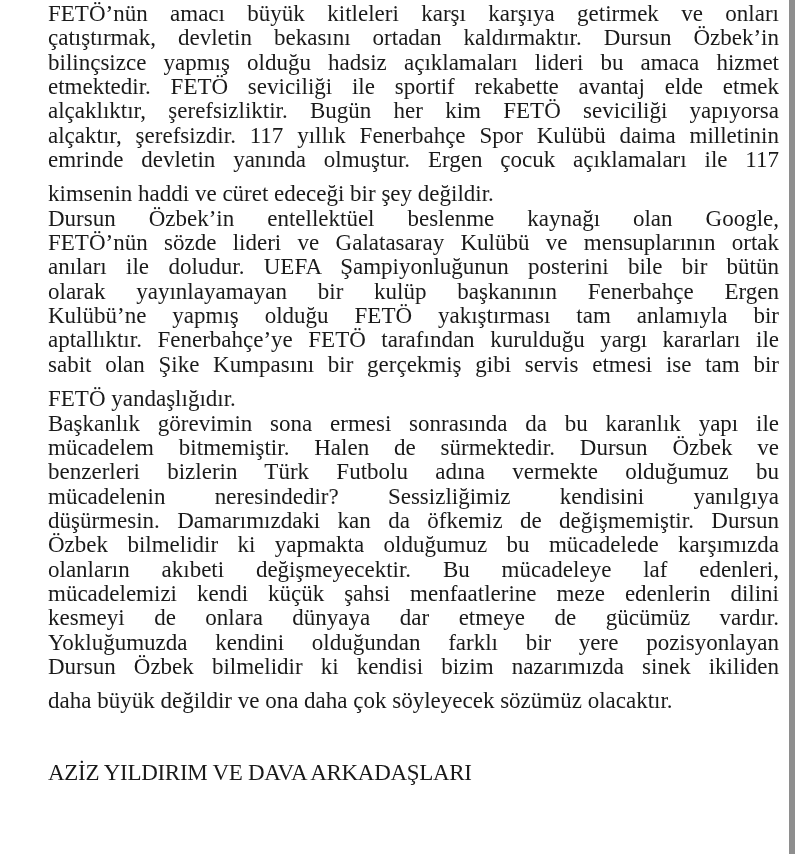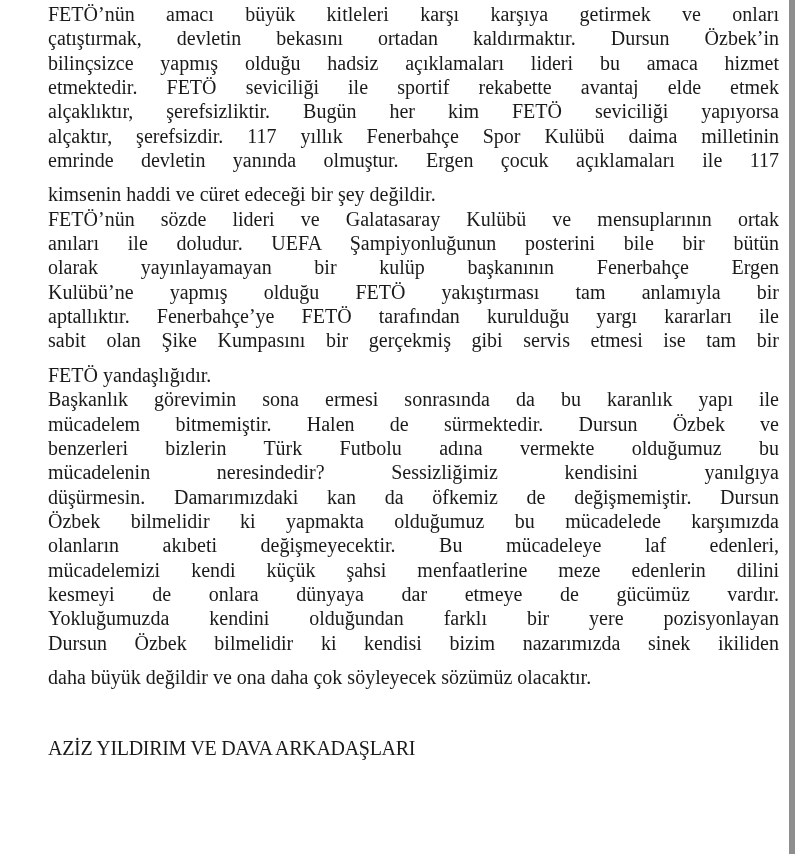--- a/index.html
+++ b/index.html
@@ -12,21 +12,21 @@
     height: 854px;
     overflow: hidden;
     position: relative;
   }
   .page {
     position: absolute;
     left: 48px;
     top: 2px;
     width: 731px;
     font-family: "Liberation Serif", "DejaVu Serif", serif;
-    font-size: 20px;
+    font-size: 23px;
     line-height: 24.35px;
     color: #1a1a1a;
   }
   .line {
     display: block;
     white-space: nowrap;
     text-align: justify;
     text-align-last: justify;
     height: 24.35px;
     overflow: visible;
@@ -59,20 +59,21 @@
     <span class="line">FETÖ’nün amacı büyük kitleleri karşı karşıya getirmek ve onları</span>
     <span class="line">çatıştırmak, devletin bekasını ortadan kaldırmaktır. Dursun Özbek’in</span>
     <span class="line">bilinçsizce yapmış olduğu hadsiz açıklamaları lideri bu amaca hizmet</span>
     <span class="line">etmektedir. FETÖ seviciliği ile sportif rekabette avantaj elde etmek</span>
     <span class="line">alçaklıktır, şerefsizliktir. Bugün her kim FETÖ seviciliği yapıyorsa</span>
     <span class="line">alçaktır, şerefsizdir. 117 yıllık Fenerbahçe Spor Kulübü daima milletinin</span>
     <span class="line">emrinde devletin yanında olmuştur. Ergen çocuk açıklamaları ile 117</span>
     <span class="line last">kimsenin haddi ve cüret edeceği bir şey değildir.</span>
   </div>
   <div>
+    <span class="line">Dursun Özbek’in entellektüel beslenme kaynağı olan Google,</span>
     <span class="line">FETÖ’nün sözde lideri ve Galatasaray Kulübü ve mensuplarının ortak</span>
     <span class="line">anıları ile doludur. UEFA Şampiyonluğunun posterini bile bir bütün</span>
     <span class="line">olarak yayınlayamayan bir kulüp başkanının Fenerbahçe Ergen</span>
     <span class="line">Kulübü’ne yapmış olduğu FETÖ yakıştırması tam anlamıyla bir</span>
     <span class="line">aptallıktır. Fenerbahçe’ye FETÖ tarafından kurulduğu yargı kararları ile</span>
     <span class="line">sabit olan Şike Kumpasını bir gerçekmiş gibi servis etmesi ise tam bir</span>
     <span class="line last">FETÖ yandaşlığıdır.</span>
   </div>
   <div>
     <span class="line">Başkanlık görevimin sona ermesi sonrasında da bu karanlık yapı ile</span>

